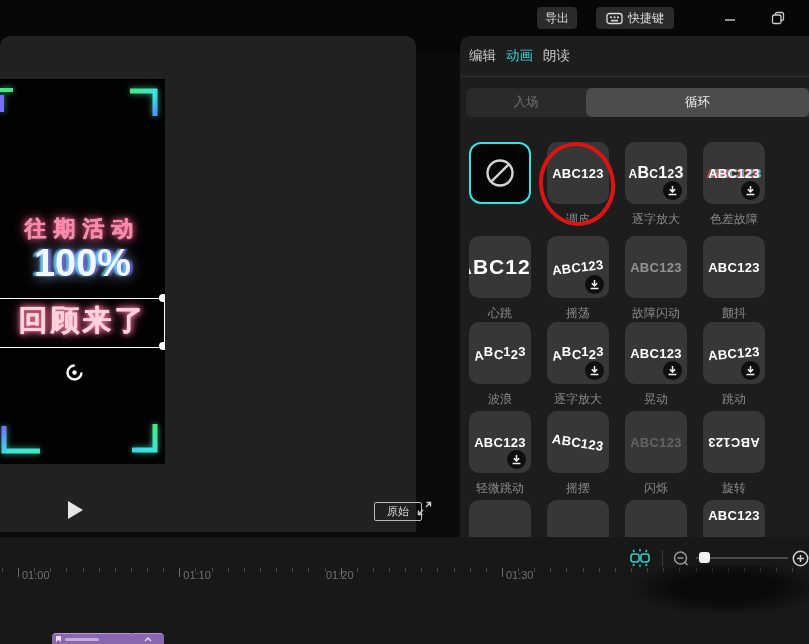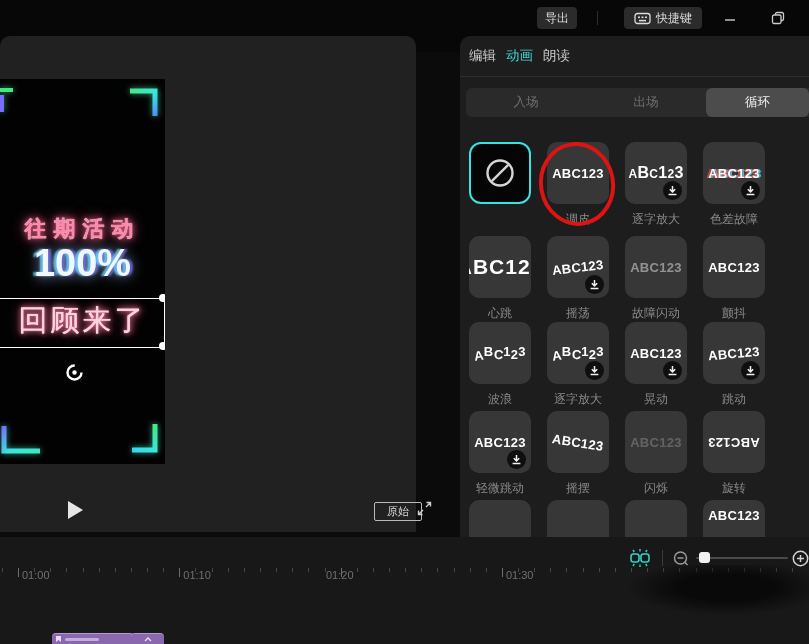--- a/index.html
+++ b/index.html
@@ -14,21 +14,21 @@
   .win-glyph{position:absolute;top:9px;width:18px;height:18px;display:flex;align-items:center;justify-content:center;}
 
   
   .panel-left{position:absolute;left:0;top:36px;width:416px;height:496px;background:#212121;border-radius:10px 10px 0 0;}
   .video{position:absolute;left:0;top:43px;width:165px;height:385px;background:#020202;overflow:hidden;}
   .neon1{position:absolute;left:0;top:135px;width:165px;text-align:center;font-size:22px;font-weight:bold;
     letter-spacing:7px;color:#ff86a8;text-shadow:0 0 1px #fff,0 0 6px #ff5f92,0 0 14px rgba(255,95,146,.8);white-space:nowrap;}
   .neon2{position:absolute;left:0;top:163px;width:165px;text-align:center;font-size:38px;font-weight:bold;color:#f2f6ff;
     text-shadow:-3px 0 2px rgba(110,210,255,.85),3px 0 2px rgba(120,120,255,.7),0 0 14px rgba(170,200,255,.9);white-space:nowrap;}
   .sel-box{position:absolute;left:-3px;top:219px;width:166px;height:48px;border:1.5px solid #ffffff;}
-  .neon3{position:absolute;left:0;top:222px;width:165px;text-align:center;font-size:29px;font-weight:normal;letter-spacing:3px;
+  .neon3{position:absolute;left:0;top:222px;width:165px;text-align:center;font-size:29px;font-weight:bold;letter-spacing:3px;
     color:#ffd2de;text-shadow:0 0 1px #fff,0 0 5px #f46a96,0 0 12px rgba(244,106,150,.9),2px 0 6px rgba(244,106,150,.6);white-space:nowrap;}
   .handle{position:absolute;width:8px;height:8px;border-radius:50%;background:#ffffff;}
   .corner{position:absolute;pointer-events:none;filter:drop-shadow(0 0 3px rgba(80,255,200,.6));}
   .ctrl-row{position:absolute;left:0;top:460px;width:448px;height:36px;}
   .play-tri{position:absolute;left:68px;top:5px;width:0;height:0;border-left:15px solid #e6e6e6;
     border-top:9px solid transparent;border-bottom:9px solid transparent;cursor:pointer;}
   .orig-badge{position:absolute;left:374px;top:6px;padding:1px 12px;border:1px solid #b9b9b9;border-radius:2px;
     color:#d8d8d8;font-size:11px;cursor:pointer;}
   .fs-icon{position:absolute;left:417px;top:5px;cursor:pointer;}
 
@@ -91,21 +91,21 @@
 </head>
 <body>
 
 <div id="root">
 
   <div class="titlebar">
     <div class="tb-btn" style="left:537px;width:40px;">
       <span>导出</span>
     </div>
     <div class="tb-divider"></div>
-    <div class="tb-btn" style="left:624px;width:78px;">
+    <div class="tb-btn" style="left:596px;width:78px;">
       <span style="display:flex;">
         <svg width="17" height="13" viewBox="0 0 17 13">
             <rect x="1" y="1.5" width="15" height="10" rx="2.5" fill="none" stroke="#dcdcdc" stroke-width="1.3"></rect>
             <rect x="4" y="4.5" width="2" height="1.6" fill="#dcdcdc"></rect>
             <rect x="7.5" y="4.5" width="2" height="1.6" fill="#dcdcdc"></rect>
             <rect x="11" y="4.5" width="2" height="1.6" fill="#dcdcdc"></rect>
             <rect x="5" y="7.8" width="7" height="1.6" fill="#dcdcdc"></rect>
           </svg>
       </span>
       <span>快捷键</span>
@@ -187,21 +187,20 @@
 
   <div class="panel-right">
     <div class="tabs">
       <span class="tab">编辑</span>
       <span class="tab active">动画</span>
       <span class="tab">朗读</span>
     </div>
     <div class="tabs-divider"></div>
     <div class="segctl">
       <div class="seg">入场</div>
-      <div class="seg">出场</div>
       <div class="seg sel">循环</div>
     </div>
     <div>
         <div class="cell" style="left: 9px; top: 106px;">
           <div class="tile none">
   <svg width="32" height="32" viewBox="0 0 32 32">
     <circle cx="16" cy="16" r="12.5" fill="none" stroke="#d4d4d4" stroke-width="2.4"></circle>
     <line x1="7.8" y1="24.2" x2="24.2" y2="7.8" stroke="#d4d4d4" stroke-width="2.4"></line>
   </svg>
 </div>

